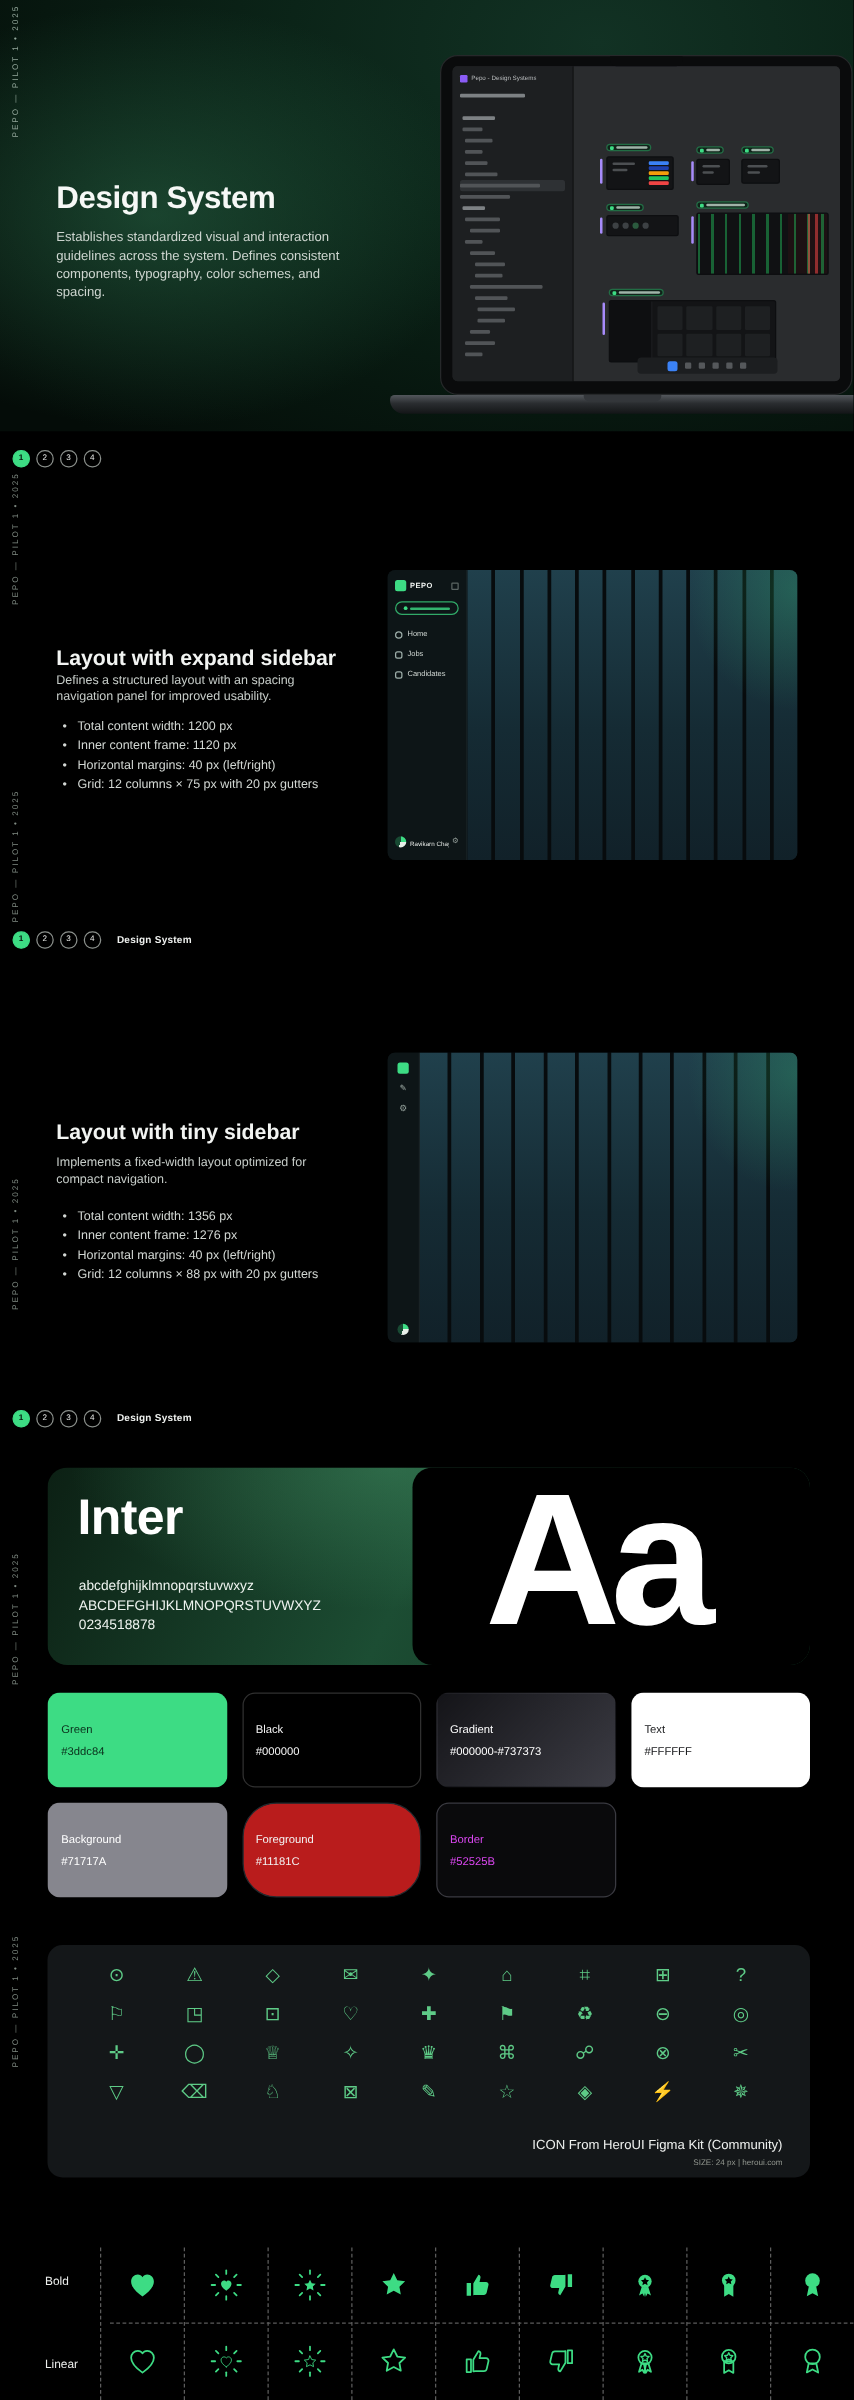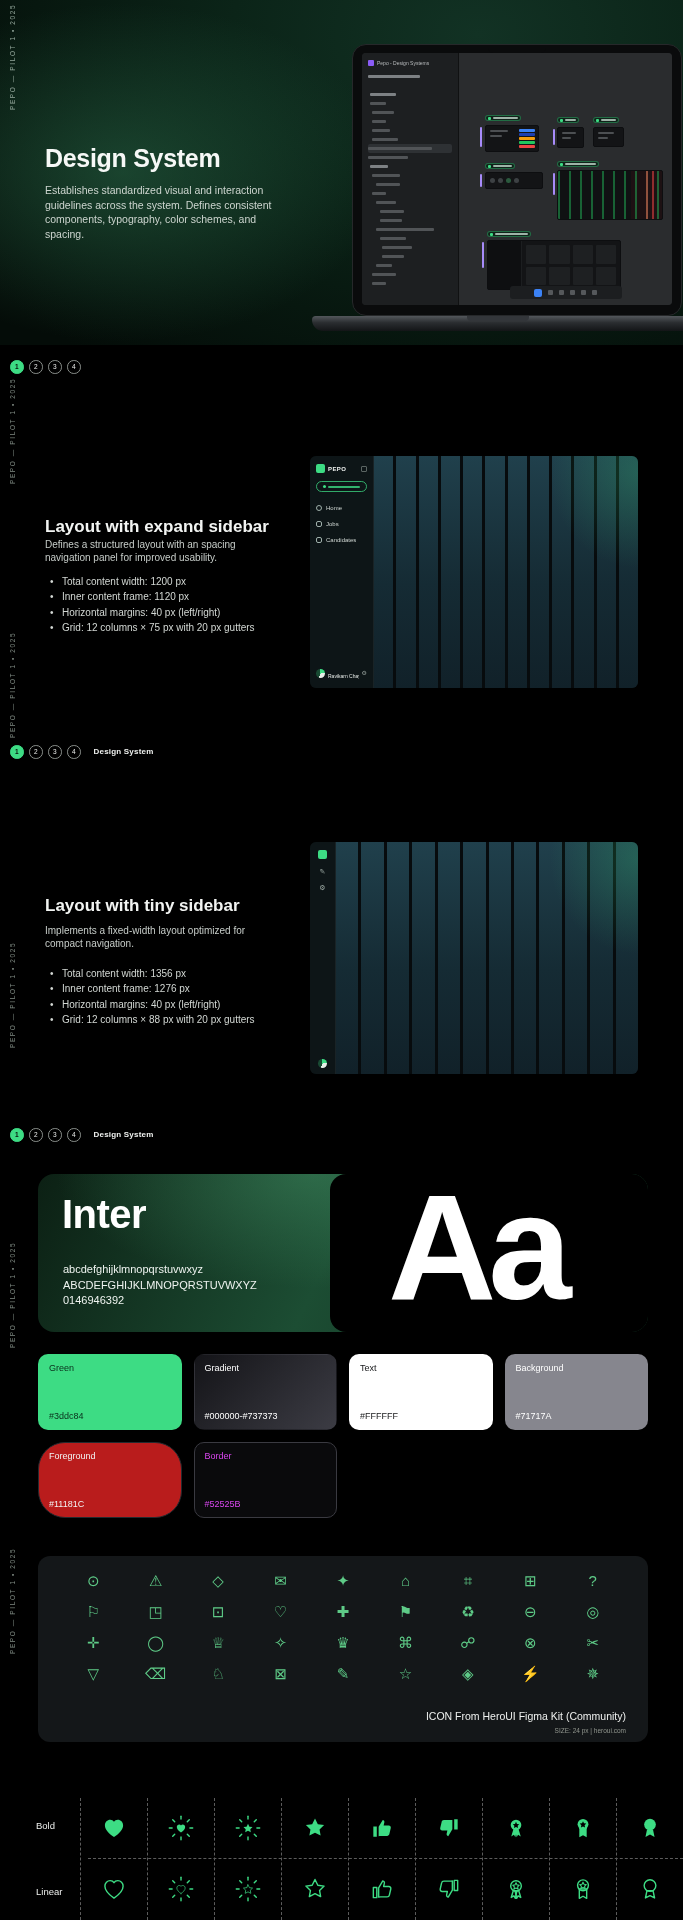--- a/index.html
+++ b/index.html
@@ -115,21 +115,21 @@
       radial-gradient(70% 120% at 45% 0%, rgba(70,150,105,.45), rgba(0,0,0,0) 60%),
       linear-gradient(115deg, #0c2014 0%, #1c4d33 48%, #0e2b1c 100%); }
   .inter-name { position:absolute; left:24px; top:18px; font-size:40px; font-weight:bold; color:#fff; letter-spacing:-.5px; }
   .inter-alpha { position:absolute; left:25px; top:88px; font-size:11px; line-height:15.5px; color:#eef3ef; }
   .aa-box { position:absolute; right:0; top:0; width:318px; height:100%; background:#000; border-radius:16px; overflow:hidden; }
   .aa-box span { position:absolute; left:10px; top:50%; transform:translateY(-53%); font-size:150px; font-weight:bold; color:#fff; letter-spacing:-8px; white-space:nowrap;margin-left:48px; }
 
   
   .swatches { position:absolute; left:38px; top:1354px; width:610px; display:grid;
     grid-template-columns:repeat(4,1fr); gap:12px; }
-  .swatch { height:76px; border-radius:10px; border:1px solid rgba(0,0,0,0); padding:8px 10px;
+  .swatch { height:76px; border-radius:10px; border:1px solid rgba(0,0,0,0); padding:23px 10px;
     display:flex; flex-direction:column; justify-content:space-between; }
   .swatch .lab, .swatch .val { font-size:9px; }
 
   
   .icon-panel { position:absolute; left:38px; top:1556px; width:610px; height:186px; background:#141719; border-radius:12px; }
   .icon-grid { display:grid; grid-template-columns:repeat(9,1fr); row-gap:13px; padding:16px 24px 0; }
   .icon-grid span { font-size:15px; line-height:18px; text-align:center; color:#5ecb87; }
   .panel-caption { position:absolute; right:22px; bottom:20px; font-size:10.5px; color:#eef0ee; }
   .panel-meta { position:absolute; right:22px; bottom:8px; font-size:6.5px; color:#92978f; }
 
@@ -427,31 +427,35 @@
         <div class="pv-col"></div>
         <div class="pv-col"></div>
       </div>
   </div>
 
   <div class="inter-card">
     <div class="inter-name">Inter</div>
     <div class="inter-alpha">
       <div>abcdefghijklmnopqrstuvwxyz</div>
       <div>ABCDEFGHIJKLMNOPQRSTUVWXYZ</div>
-      <div>0146946392</div>
+      <div>0234518878</div>
     </div>
     <div class="aa-box">
       <span>Aa</span>
     </div>
   </div>
 
   <div class="swatches" id="swatches">
       <div class="swatch" style="background: rgb(61, 220, 132); color: rgb(10, 46, 27);">
         <div class="lab">Green</div>
         <div class="val">#3ddc84</div>
+      </div>
+      <div class="swatch" style="background: rgb(0, 0, 0); color: rgb(245, 245, 245); border-color: rgb(48, 48, 48);">
+        <div class="lab">Black</div>
+        <div class="val">#000000</div>
       </div>
       <div class="swatch" style="background: linear-gradient(135deg, rgb(20, 20, 24), rgb(60, 60, 68)); color: rgb(255, 255, 255);">
         <div class="lab">Gradient</div>
         <div class="val">#000000-#737373</div>
       </div>
       <div class="swatch" style="background: rgb(255, 255, 255); color: rgb(23, 24, 26);">
         <div class="lab">Text</div>
         <div class="val">#FFFFFF</div>
       </div>
       <div class="swatch" style="background: rgb(134, 134, 142); color: rgb(255, 255, 255);">

